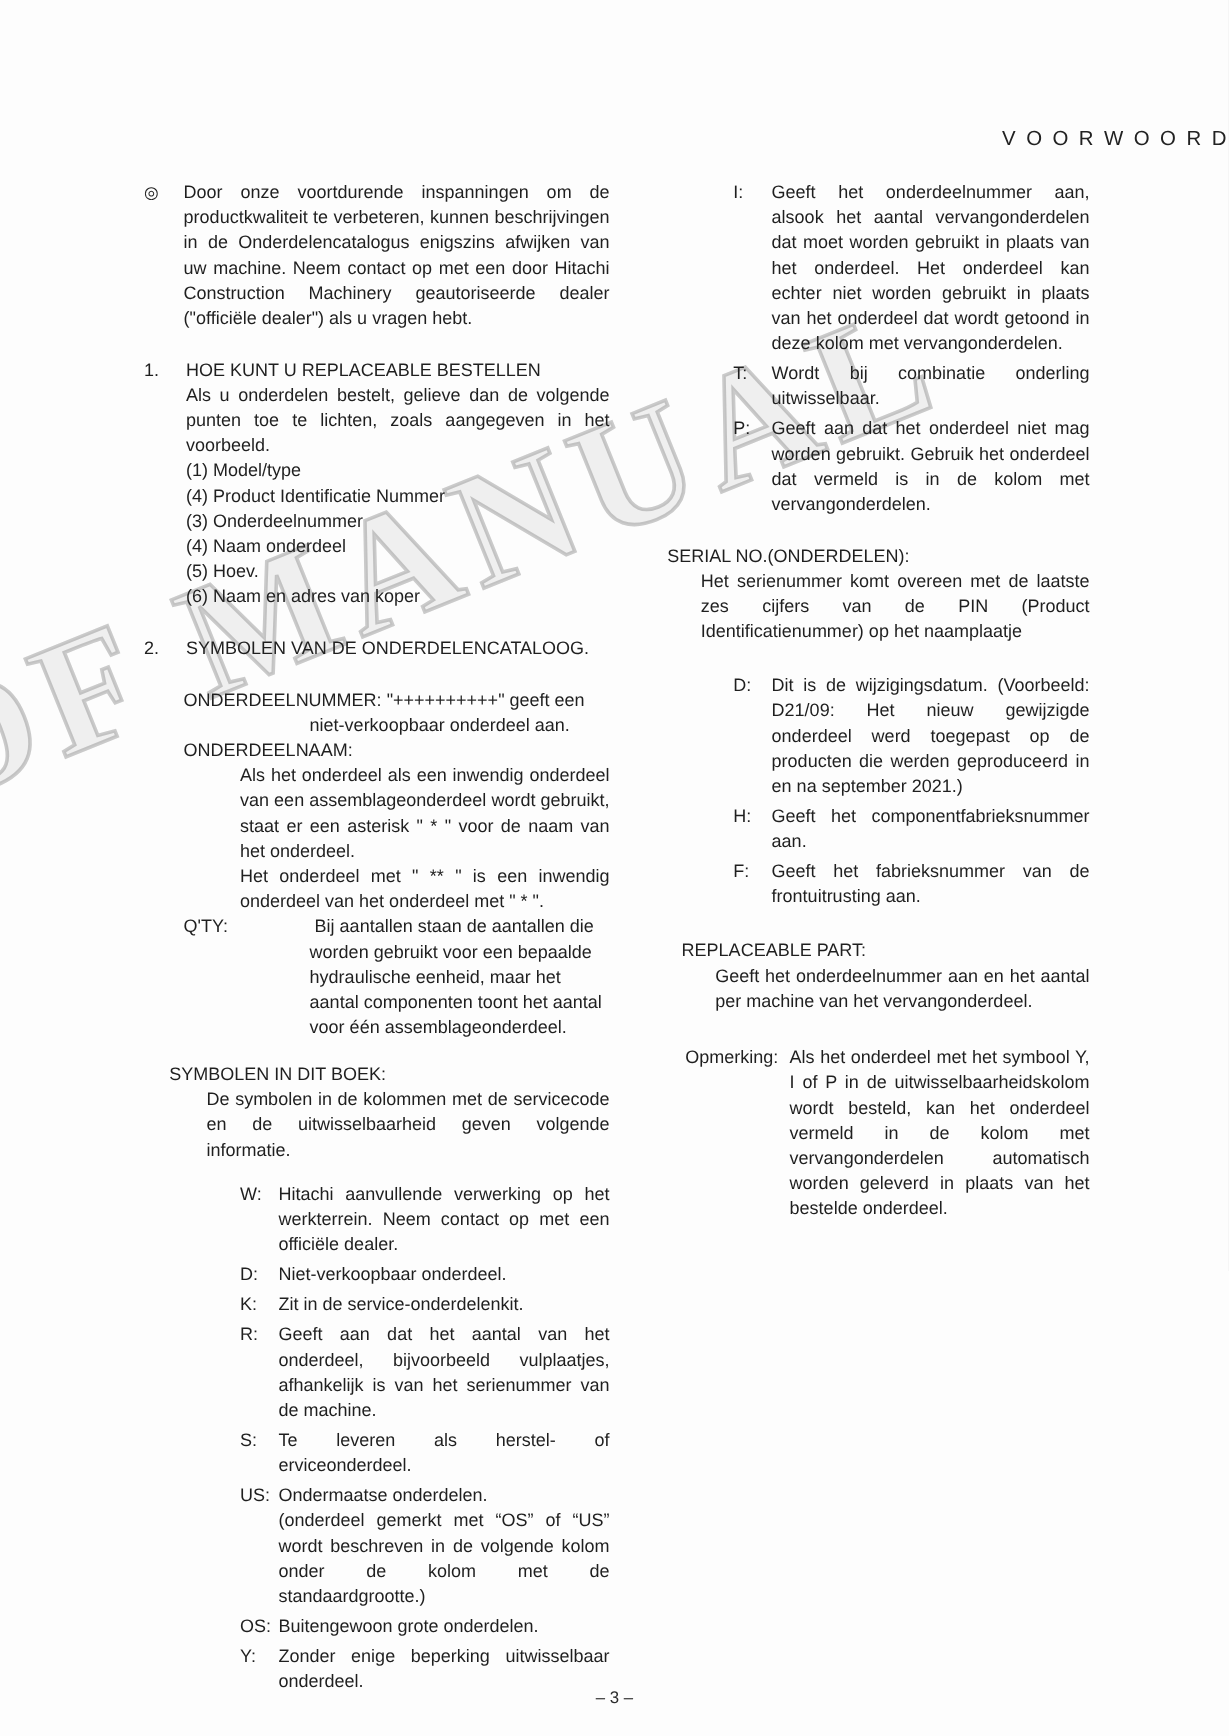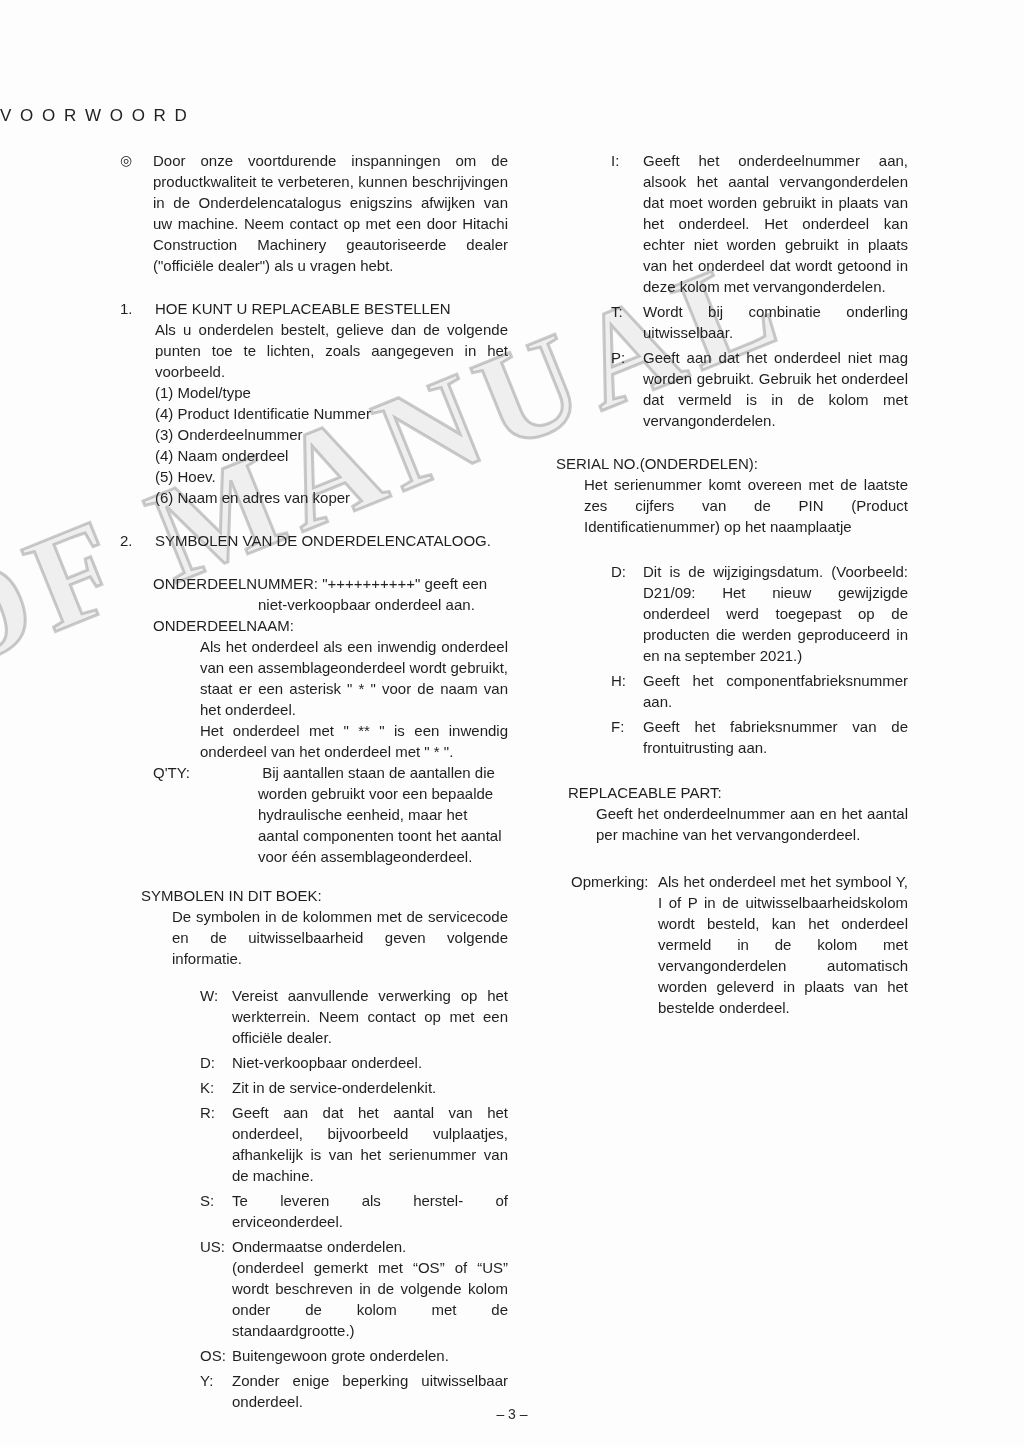--- a/index.html
+++ b/index.html
@@ -13,21 +13,21 @@
   .watermark {
     position:absolute; left:-150px; top:655px; z-index:0;
     transform:rotate(-22deg); transform-origin:0 50%;
     font-family:"Liberation Serif", serif;
     font-size:135px; font-weight:bold; letter-spacing:10px; white-space:nowrap;
     color:rgba(180,180,180,0.18);
     -webkit-text-stroke:3px rgba(140,140,140,0.45);
     pointer-events:none;
   }
   .layer { position:relative; z-index:1; }
-  .title { text-align:left; padding-top:105px; font-size:17px; letter-spacing:2px; color:#222; }
+  .title { text-align:right; padding-top:105px; font-size:17px; letter-spacing:2px; color:#222; }
   .content { display:flex; gap:48px; padding:24px 0 0 120px; }
   .col-left  { width:388px; }
   .col-right { width:352px; }
   .just { text-align:justify; }
 
   .intro { display:flex; margin-bottom:22px; }
   .intro-bullet { width:33px; flex:none; font-size:14px; }
   .intro-text { flex:1; }
 
   .section { margin-bottom:22px; }
@@ -133,21 +133,21 @@
         </div>
 
         <div class="sym-section-head">SYMBOLEN IN DIT BOEK:</div>
         <div class="sym-section-body just">De symbolen in de kolommen met de servicecode en de uitwisselbaarheid geven volgende informatie.</div>
 
         <div class="sym-list-left">
 
             <div class="sym-row">
               <div class="sym-label">W:</div>
               <div class="sym-body">
-                <div>Vereist aanvullende verwerking op het werkterrein. Neem contact op met een officiële dealer.</div>
+                <div>Hitachi aanvullende verwerking op het werkterrein. Neem contact op met een officiële dealer.</div>
 
               </div>
             </div>
 
             <div class="sym-row">
               <div class="sym-label">D:</div>
               <div class="sym-body">
                 <div>Niet-verkoopbaar onderdeel.</div>
 
               </div>

